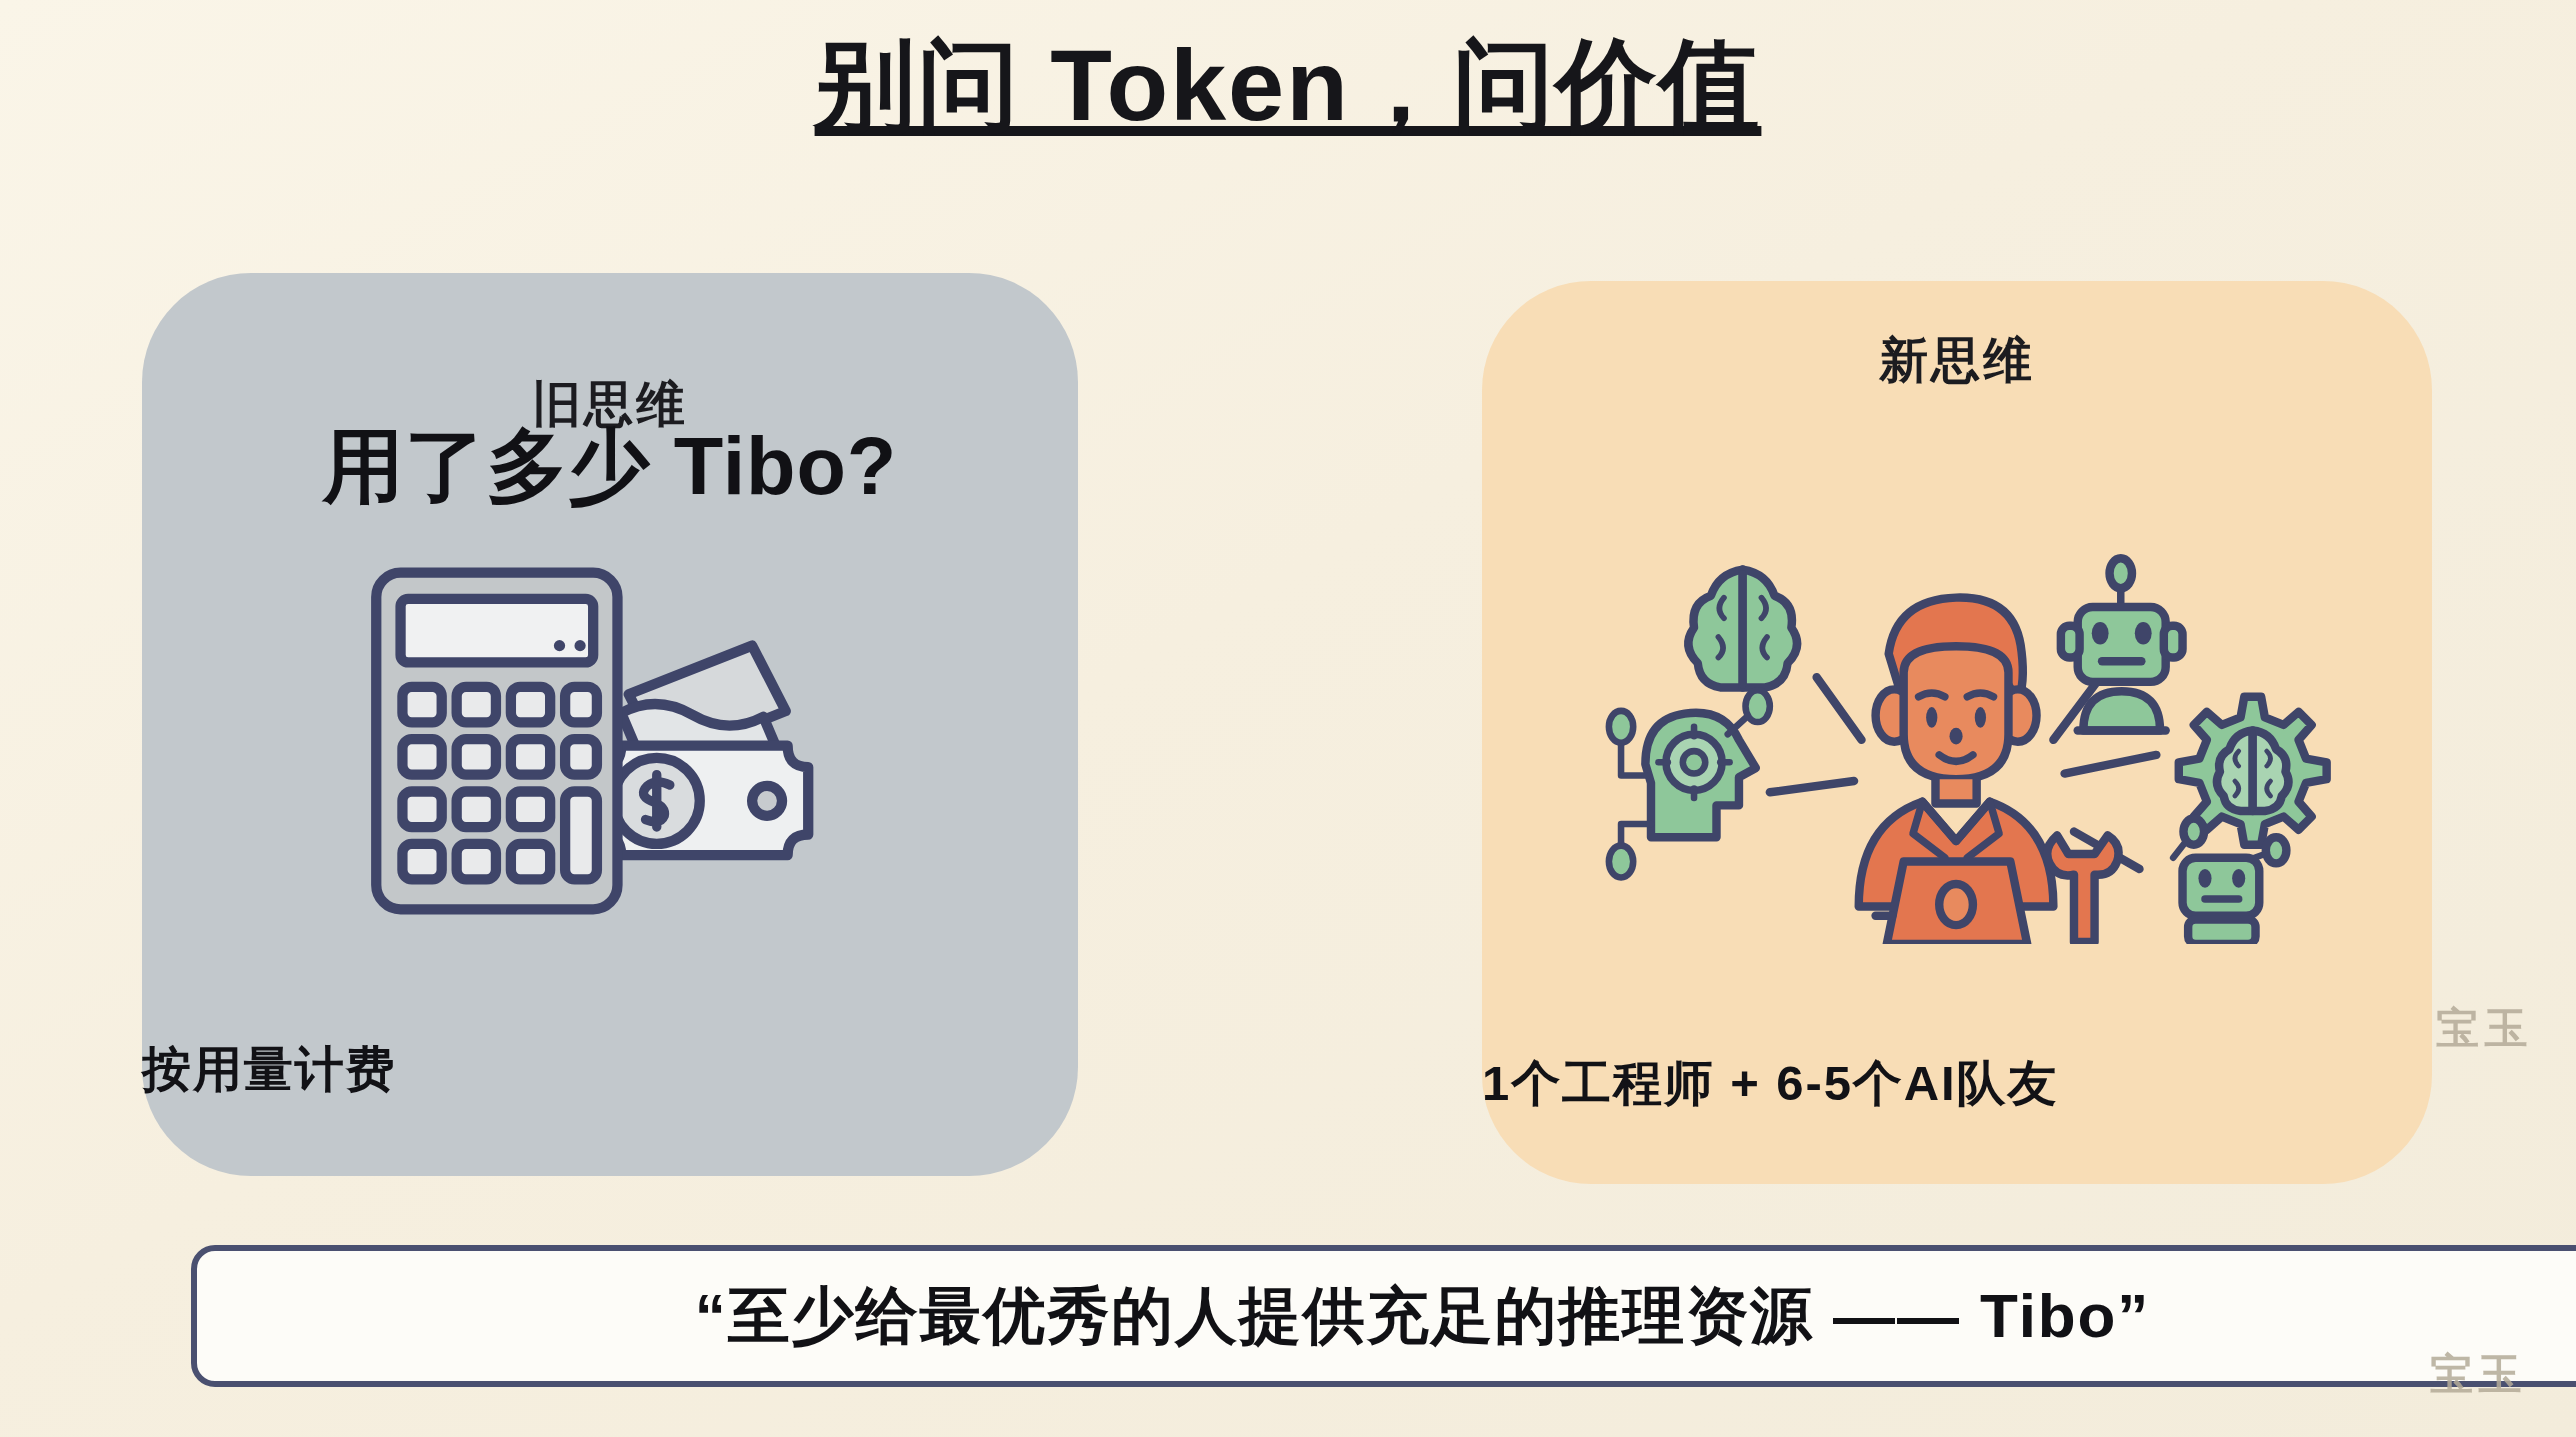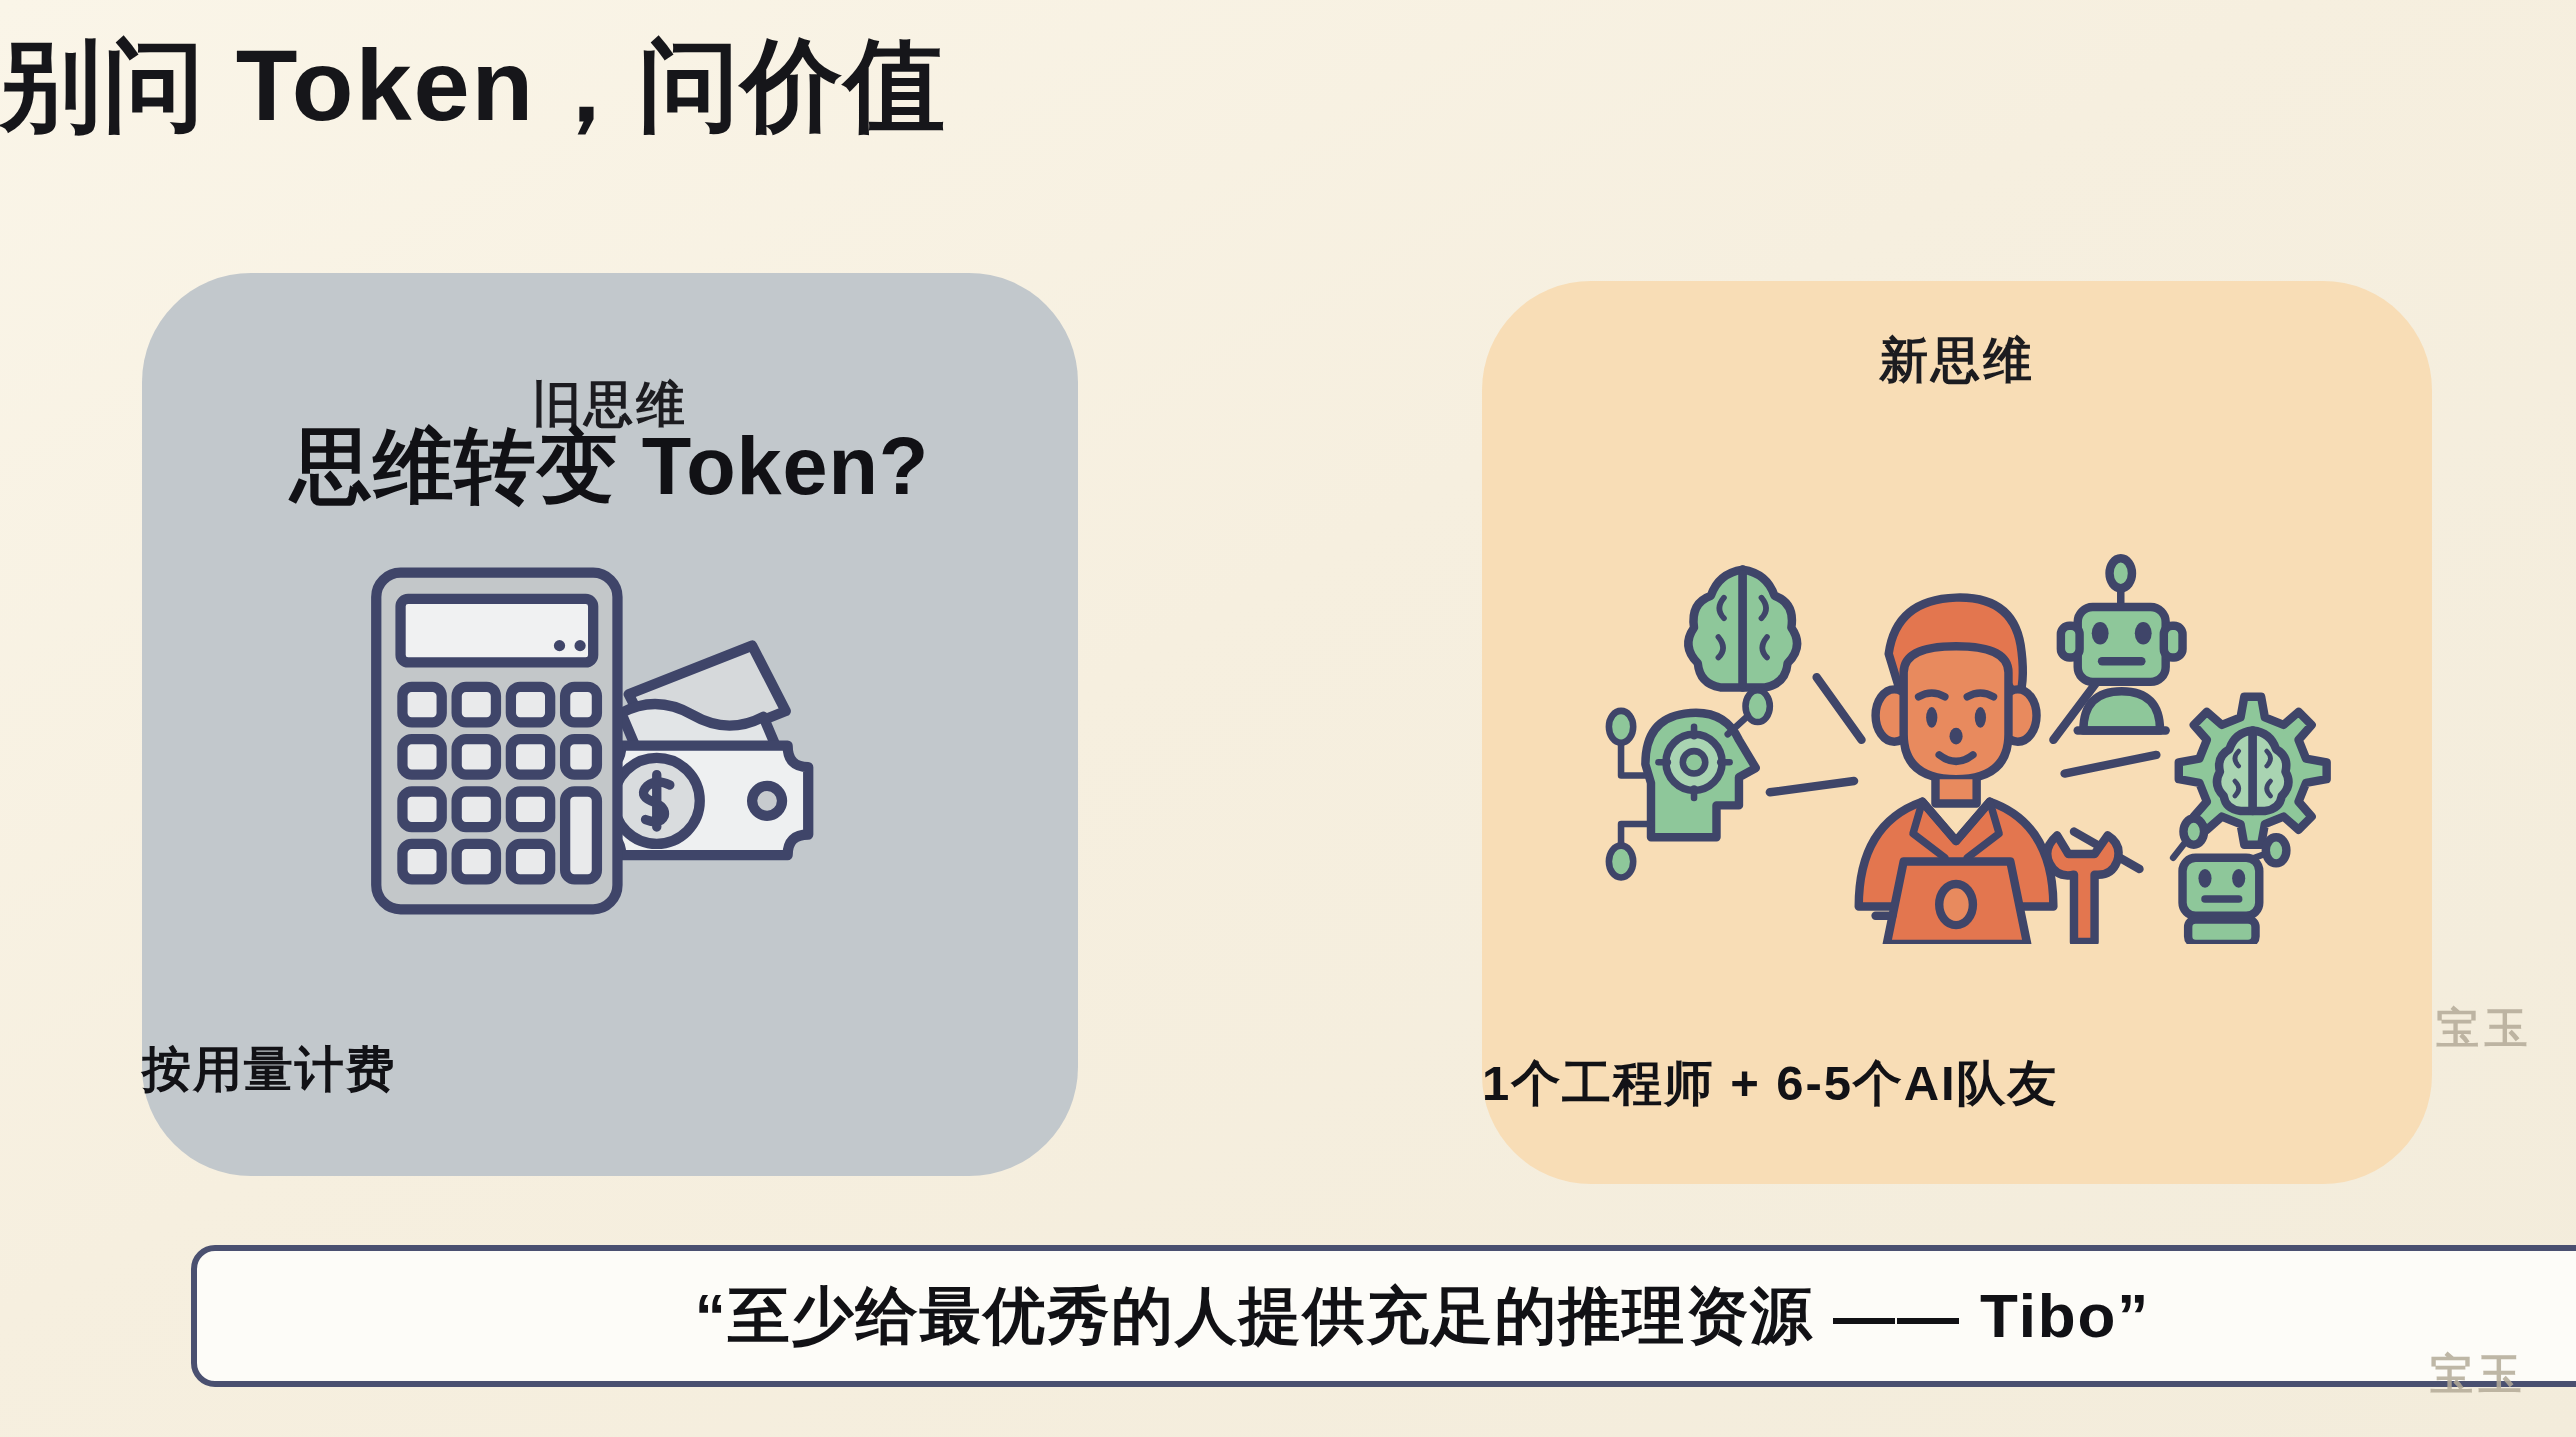--- a/index.html
+++ b/index.html
@@ -19,26 +19,28 @@
     inset: 0;
     background: linear-gradient(150deg, #faf5e8 0%, #f6efdf 45%, #f3ecdb 100%);
   }
 
   
   #title {
     position: absolute;
     left: 0;
     top: 24px;
     width: 2576px;
+    text-align: center;
     font-size: 101px;
     line-height: 1.22;
     font-weight: 700;
     color: #16161a;
     letter-spacing: 1.9px;
     white-space: nowrap;
+    text-decoration: underline;
   }
 
   
   .panel {
     position: absolute;
     border-radius: 109px;
     box-sizing: border-box;
   }
   #panel-old {
     left: 142px;
@@ -163,21 +165,21 @@
 </style>
 </head>
 <body>
 
 <div id="stage">
 
   <div id="title">别问 Token，问价值</div>
 
   <div class="panel" id="panel-old">
     <div class="panel-kicker">旧思维</div>
-    <div class="panel-heading">思维转变 Token?</div>
+    <div class="panel-heading">用了多少 Tibo?</div>
 
     <div class="illus" id="illus-old">
       <svg width="524" height="374" viewBox="0 0 560 400" fill="none" xmlns="http://www.w3.org/2000/svg">
         <g stroke="#3f4569" stroke-width="11" stroke-linejoin="round" stroke-linecap="round">
 
           <path d="M300 150 L432 98 L468 168 L336 220 Z" fill="#d6d9db"></path>
 
           <path d="M292 170 Q330 150 368 172 Q406 194 444 174 L466 226 Q428 246 390 224 Q352 202 314 222 Z" fill="#e2e5e7"></path>
 
           <path d="M292 205 L470 205 Q470 228 492 228 L492 300 Q470 300 470 322 L292 322 Q292 300 270 300 L270 228 Q292 228 292 205 Z" fill="#eef0f1"></path>

